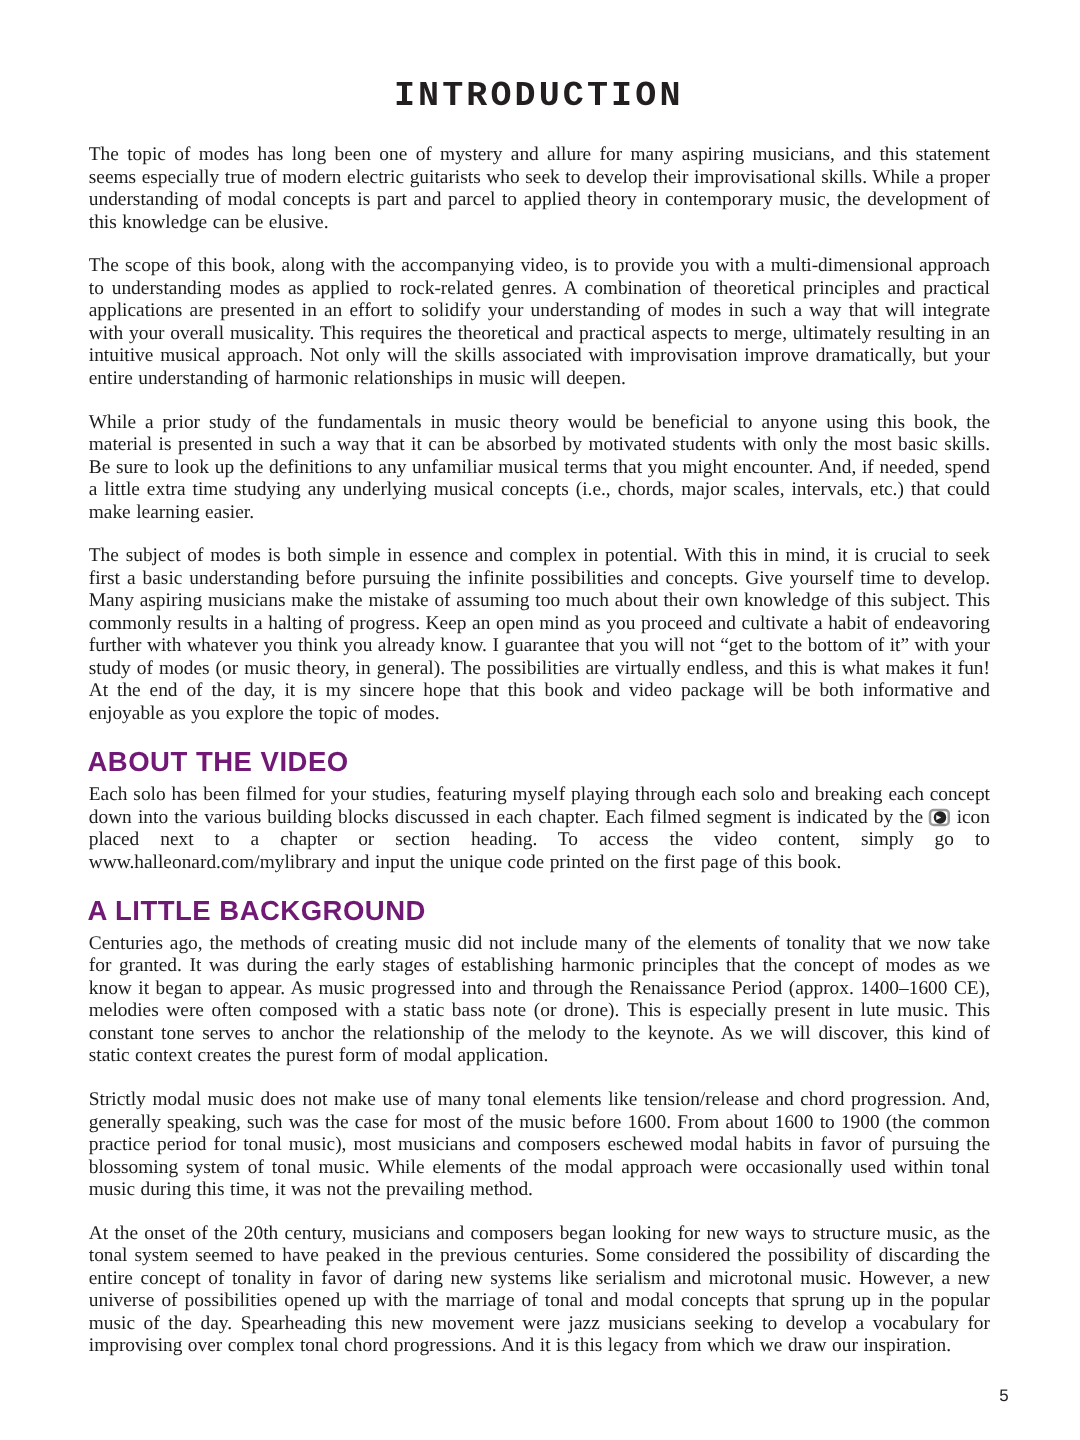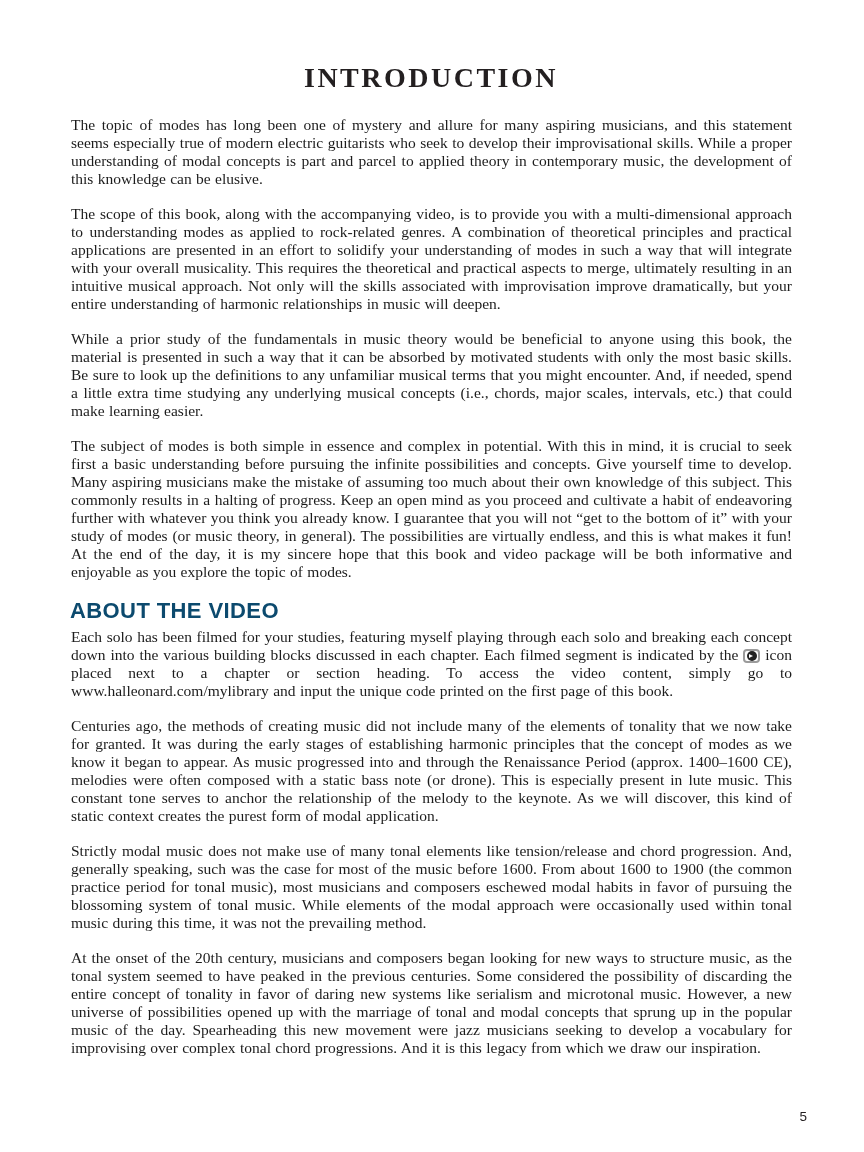--- a/index.html
+++ b/index.html
@@ -13,41 +13,41 @@
     color: #1c1c1c;
   }
   .page {
     position: absolute;
     inset: 0;
     padding: 62px 72px 0 70px;
     box-sizing: border-box;
     background: #ffffff;
   }
   .doc-title {
-    font-family: Liberation Serif, serif;
+    font-family: Liberation Mono, monospace;
     font-weight: 800;
     font-size: 28px;
     letter-spacing: 2.5px;
     text-align: center;
     color: #231f20;
     margin: 0 0 22px 0;
   }
   p.body-para {
     font-size: 15.5px;
     line-height: 18px;
     text-align: justify;
     margin: 0 0 17px 1px;
     word-spacing: 0.5px;
   }
   h2.section-heading {
     font-family: "Liberation Sans", sans-serif;
     font-weight: 800;
     font-size: 22px;
     letter-spacing: 0.4px;
-    color: #0c4a6e;
+    color: #701a75;
     margin: 12px 0 4px 0;
   }
   .italic-url { }
   .video-icon {
     display: inline-block;
     width: 17px;
     height: 14px;
     border: 2px solid #9b9b9b;
     border-radius: 4px;
     position: relative;
@@ -89,20 +89,21 @@
 
   <p class="body-para">The topic of modes has long been one of mystery and allure for many aspiring musicians, and this statement seems especially true of modern electric guitarists who seek to develop their improvisational skills. While a proper understanding of modal concepts is part and parcel to applied theory in contemporary music, the development of this knowledge can be elusive.</p>
   <p class="body-para">The scope of this book, along with the accompanying video, is to provide you with a multi-dimensional approach to understanding modes as applied to rock-related genres. A combination of theoretical principles and practical applications are presented in an effort to solidify your understanding of modes in such a way that will integrate with your overall musicality. This requires the theoretical and practical aspects to merge, ultimately resulting in an intuitive musical approach. Not only will the skills associated with improvisation improve dramatically, but your entire understanding of harmonic relationships in music will deepen.</p>
   <p class="body-para">While a prior study of the fundamentals in music theory would be beneficial to anyone using this book, the material is presented in such a way that it can be absorbed by motivated students with only the most basic skills. Be sure to look up the definitions to any unfamiliar musical terms that you might encounter. And, if needed, spend a little extra time studying any underlying musical concepts (i.e., chords, major scales, intervals, etc.) that could make learning easier.</p>
   <p class="body-para">The subject of modes is both simple in essence and complex in potential. With this in mind, it is crucial to seek first a basic understanding before pursuing the infinite possibilities and concepts. Give yourself time to develop. Many aspiring musicians make the mistake of assuming too much about their own knowledge of this subject. This commonly results in a halting of progress. Keep an open mind as you proceed and cultivate a habit of endeavoring further with whatever you think you already know. I guarantee that you will not “get to the bottom of it” with your study of modes (or music theory, in general). The possibilities are virtually endless, and this is what makes it fun! At the end of the day, it is my sincere hope that this book and video package will be both informative and enjoyable as you explore the topic of modes.</p>
 
   <h2 class="section-heading">ABOUT THE VIDEO</h2>
 
   <p class="body-para"><span>Each solo has been filmed for your studies, featuring myself playing through each solo and breaking each concept down into the various building blocks discussed in each chapter. Each filmed segment is indicated by the </span><span class="video-icon"><span class="circle"></span><span class="triangle"></span></span><span> icon placed next to a chapter or section heading. To access the video content, simply go to </span><span class="italic-url">www.halleonard.com/mylibrary</span><span> and input the unique code printed on the first page of this book.</span></p>
 
+  <h2 class="section-heading">A LITTLE BACKGROUND</h2>
 
   <p class="body-para">Centuries ago, the methods of creating music did not include many of the elements of tonality that we now take for granted. It was during the early stages of establishing harmonic principles that the concept of modes as we know it began to appear. As music progressed into and through the Renaissance Period (approx. 1400–1600 CE), melodies were often composed with a static bass note (or drone). This is especially present in lute music. This constant tone serves to anchor the relationship of the melody to the keynote. As we will discover, this kind of static context creates the purest form of modal application.</p>
   <p class="body-para">Strictly modal music does not make use of many tonal elements like tension/release and chord progression. And, generally speaking, such was the case for most of the music before 1600. From about 1600 to 1900 (the common practice period for tonal music), most musicians and composers eschewed modal habits in favor of pursuing the blossoming system of tonal music. While elements of the modal approach were occasionally used within tonal music during this time, it was not the prevailing method.</p>
   <p class="body-para">At the onset of the 20th century, musicians and composers began looking for new ways to structure music, as the tonal system seemed to have peaked in the previous centuries. Some considered the possibility of discarding the entire concept of tonality in favor of daring new systems like serialism and microtonal music. However, a new universe of possibilities opened up with the marriage of tonal and modal concepts that sprung up in the popular music of the day. Spearheading this new movement were jazz musicians seeking to develop a vocabulary for improvising over complex tonal chord progressions. And it is this legacy from which we draw our inspiration.</p>
 
   <div class="page-number">5</div>
 
 </div>
 
 </body></html>

